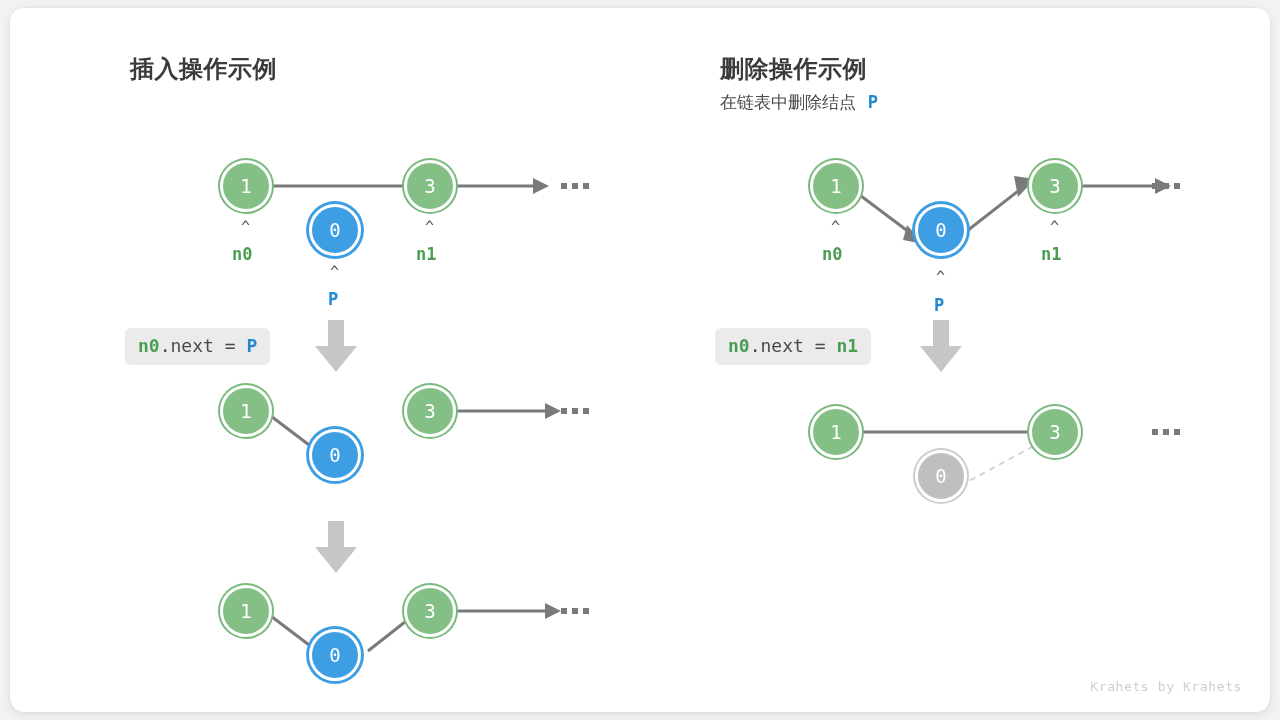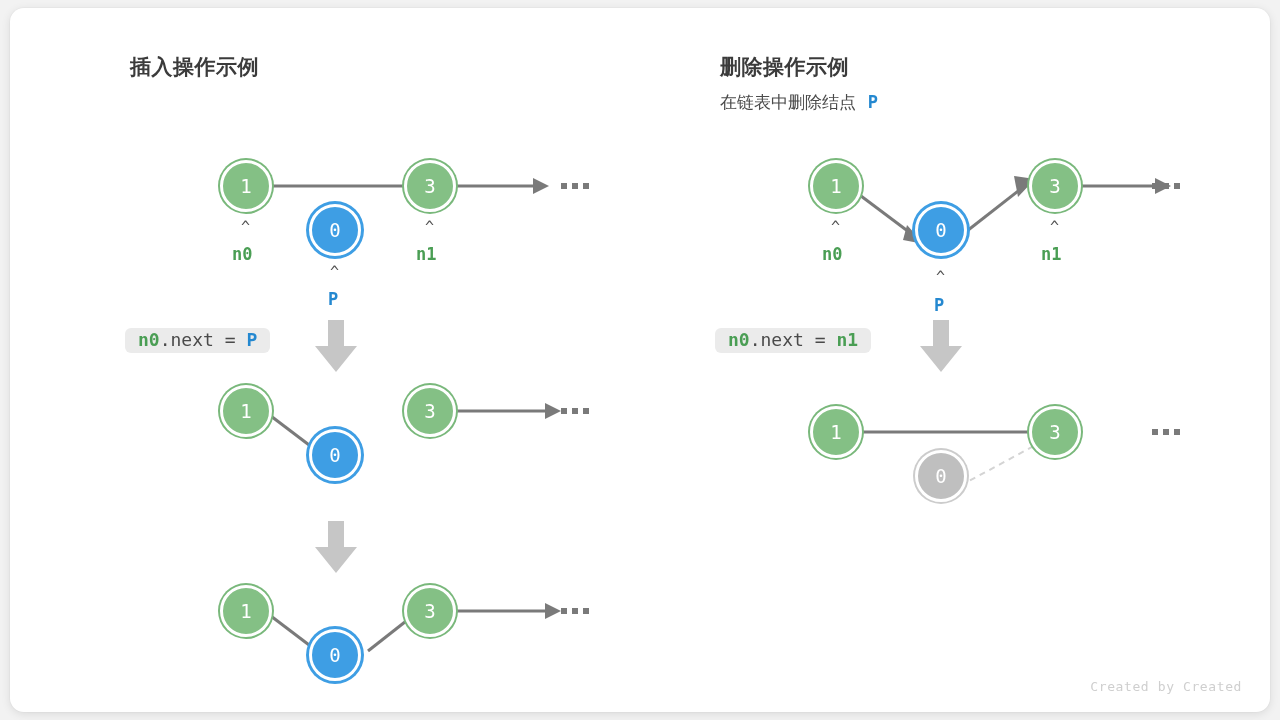--- a/index.html
+++ b/index.html
@@ -16,21 +16,21 @@
     border-radius:14px;
     box-shadow:0 2px 10px rgba(0,0,0,0.10), 0 0 0 1px rgba(0,0,0,0.02);
     overflow:hidden;
   }
   .panel{position:absolute;top:0;height:704px;}
   #panel-insert{left:0;width:640px;}
   #panel-delete{left:585px;width:675px;}
 
   .panel-title{
     position:absolute;
-    font-size:21px;font-weight:bold;color:#3b3b3b;
+    font-size:24px;font-weight:bold;color:#3b3b3b;
     letter-spacing:0.5px;
     white-space:nowrap;
   }
   .panel-sub{
     position:absolute;
     font-size:17px;color:#4a4a4a;
     white-space:nowrap;
   }
   .mono{font-family:"DejaVu Sans Mono","Liberation Mono",monospace;}
   .g{color:#4a9e54;font-weight:bold;}
@@ -67,21 +67,21 @@
   .vlabel.green{color:#4a9e54;}
   .vlabel.blue{color:#2488d0;}
 
   .dots{position:absolute;display:flex;gap:5px;z-index:2;}
   .dots i{display:block;width:6px;height:6px;background:#7a7a7a;}
 
   
   .chip{
     position:absolute;
     background:#ebebeb;border-radius:6px;
-    padding:1px 13px;
+    padding:7px 13px;
     font-family:"DejaVu Sans Mono","Liberation Mono",monospace;
     font-size:18px;
     white-space:nowrap;
     line-height:1.25;
   }
 
   .downarrow{position:absolute;z-index:2;}
 
   .footer{
     position:absolute;right:28px;bottom:18px;
@@ -223,14 +223,14 @@
     <div class="node green" style="left:215px;top:398px;">1</div>
     <div class="node gray" style="left:320px;top:442px;">0</div>
     <div class="node green" style="left:434px;top:398px;">3</div>
     <div class="dots" style="left:557px;top:421px;">
         <i></i>
         <i></i>
         <i></i>
       </div>
   </div>
 
-  <div class="footer">Created by Created</div>
+  <div class="footer">Krahets by Krahets</div>
 </div>
 
 </body></html>

